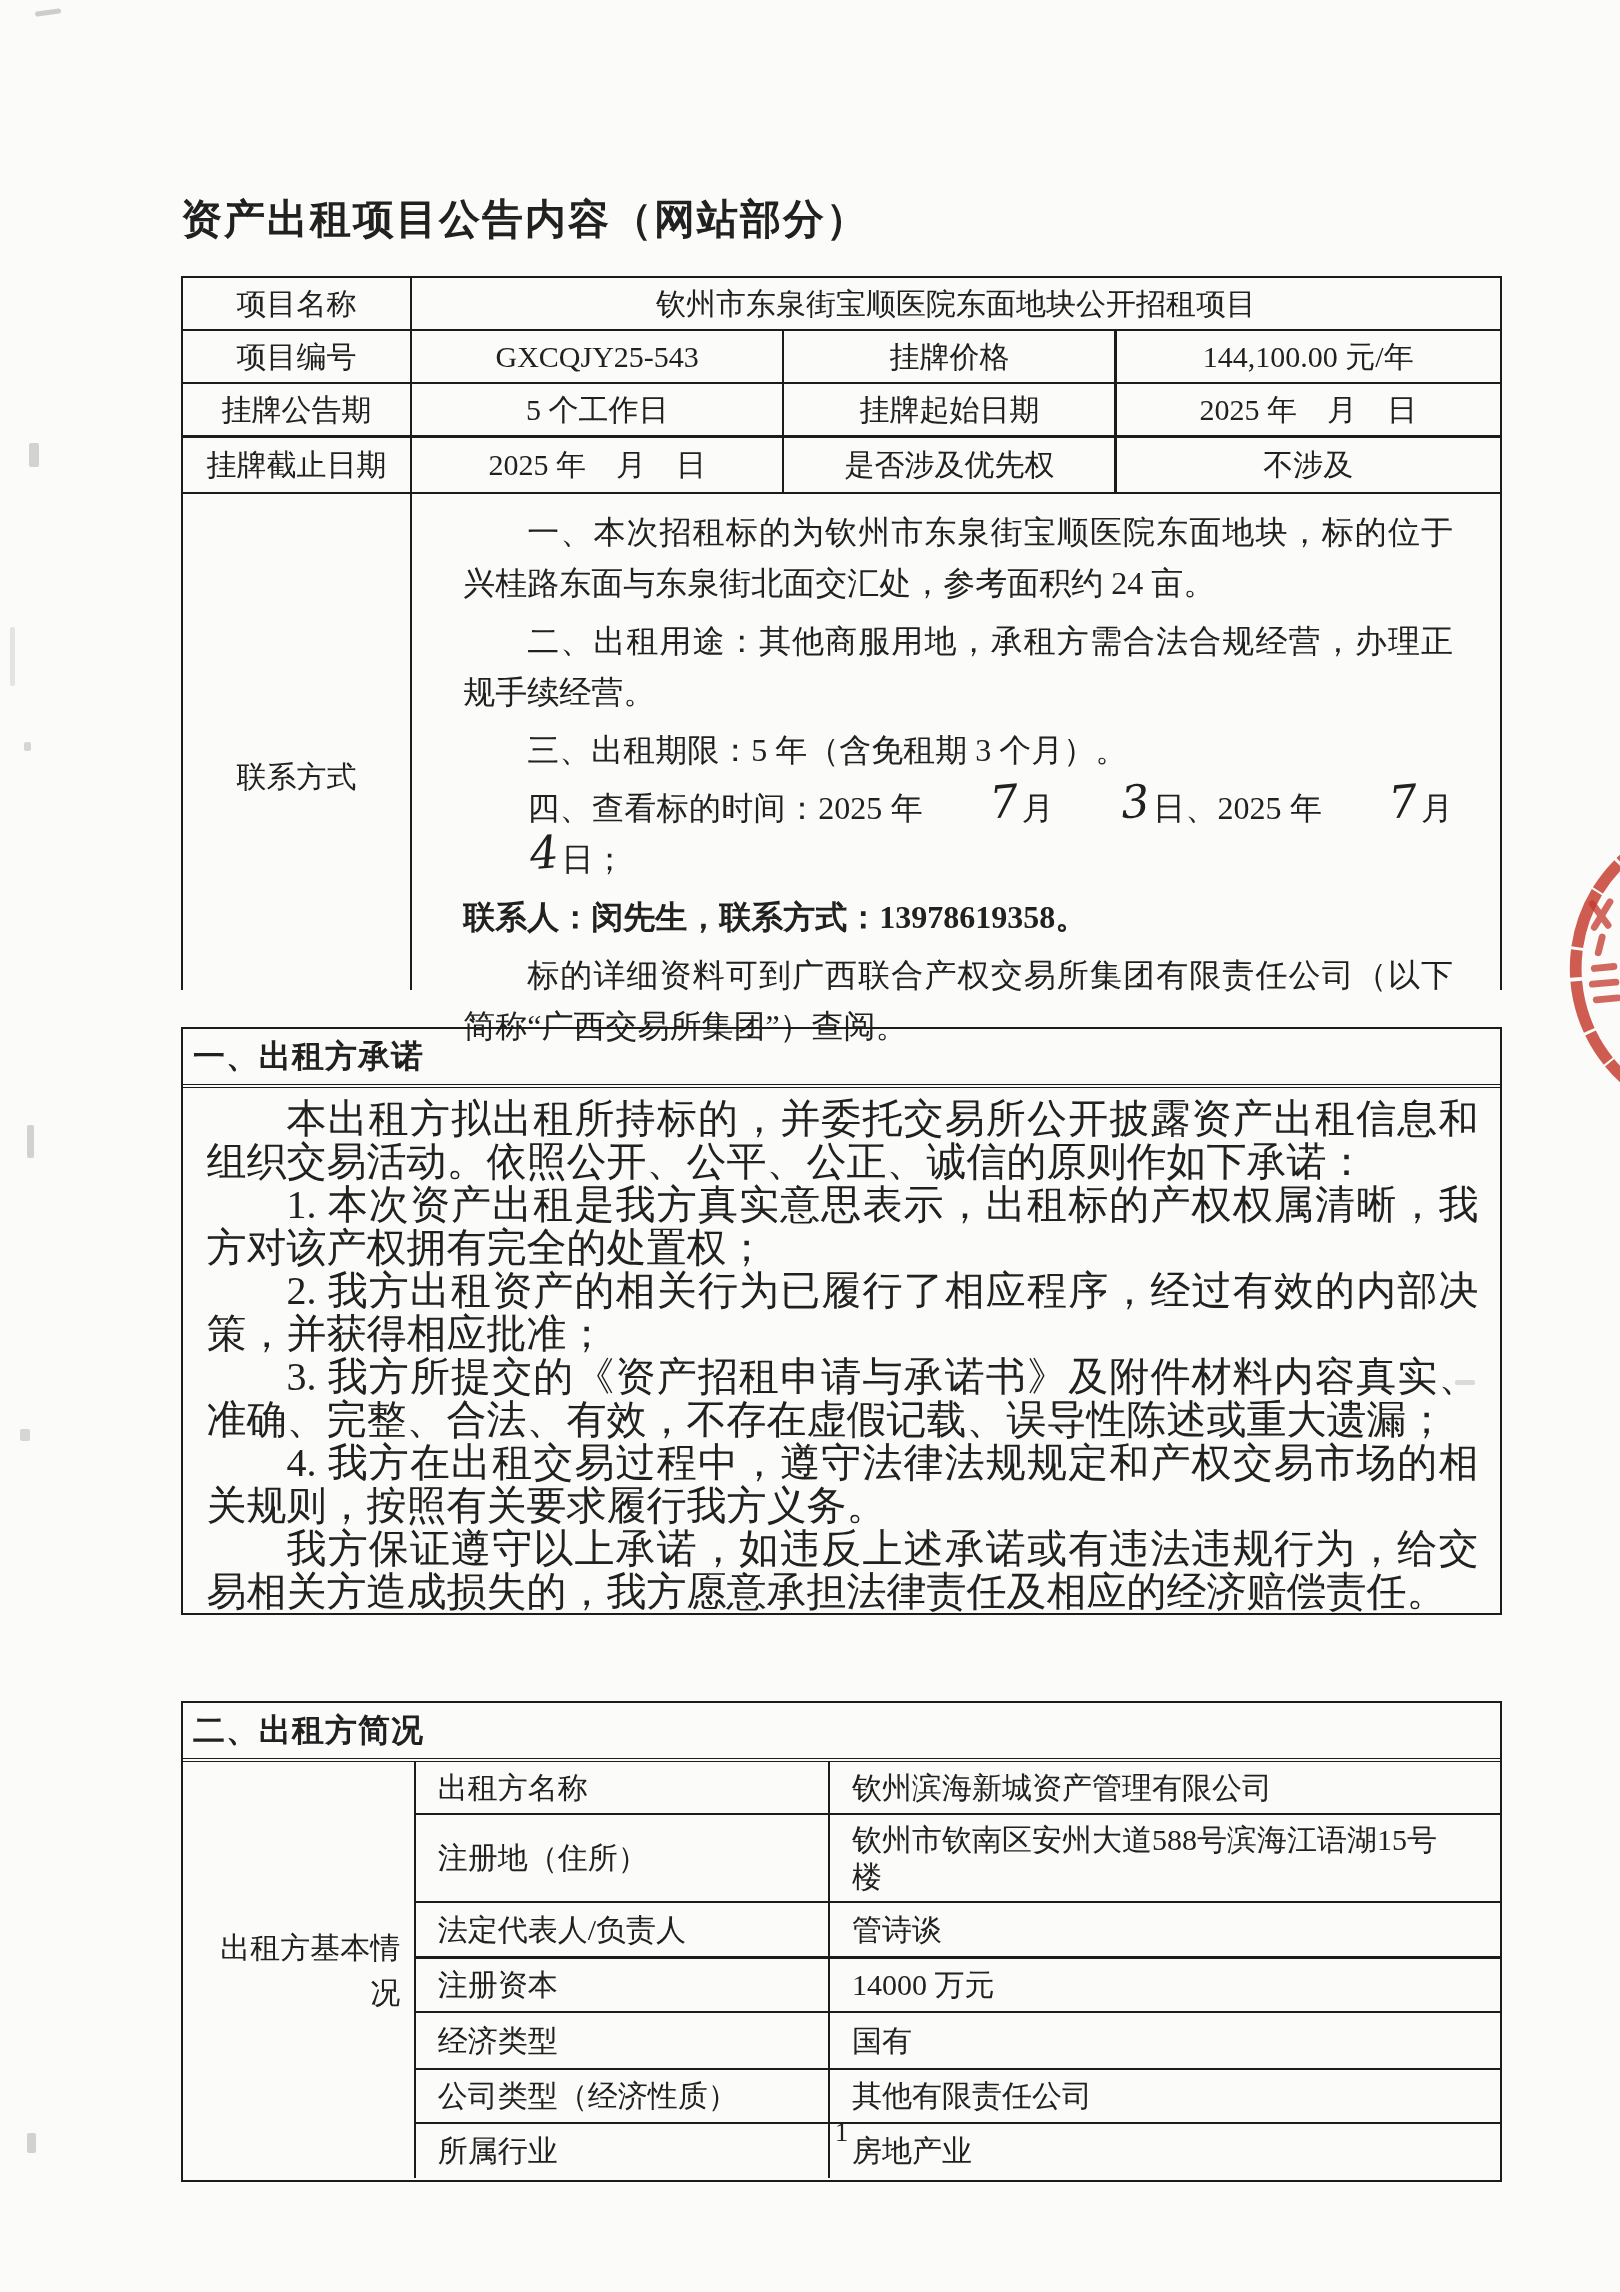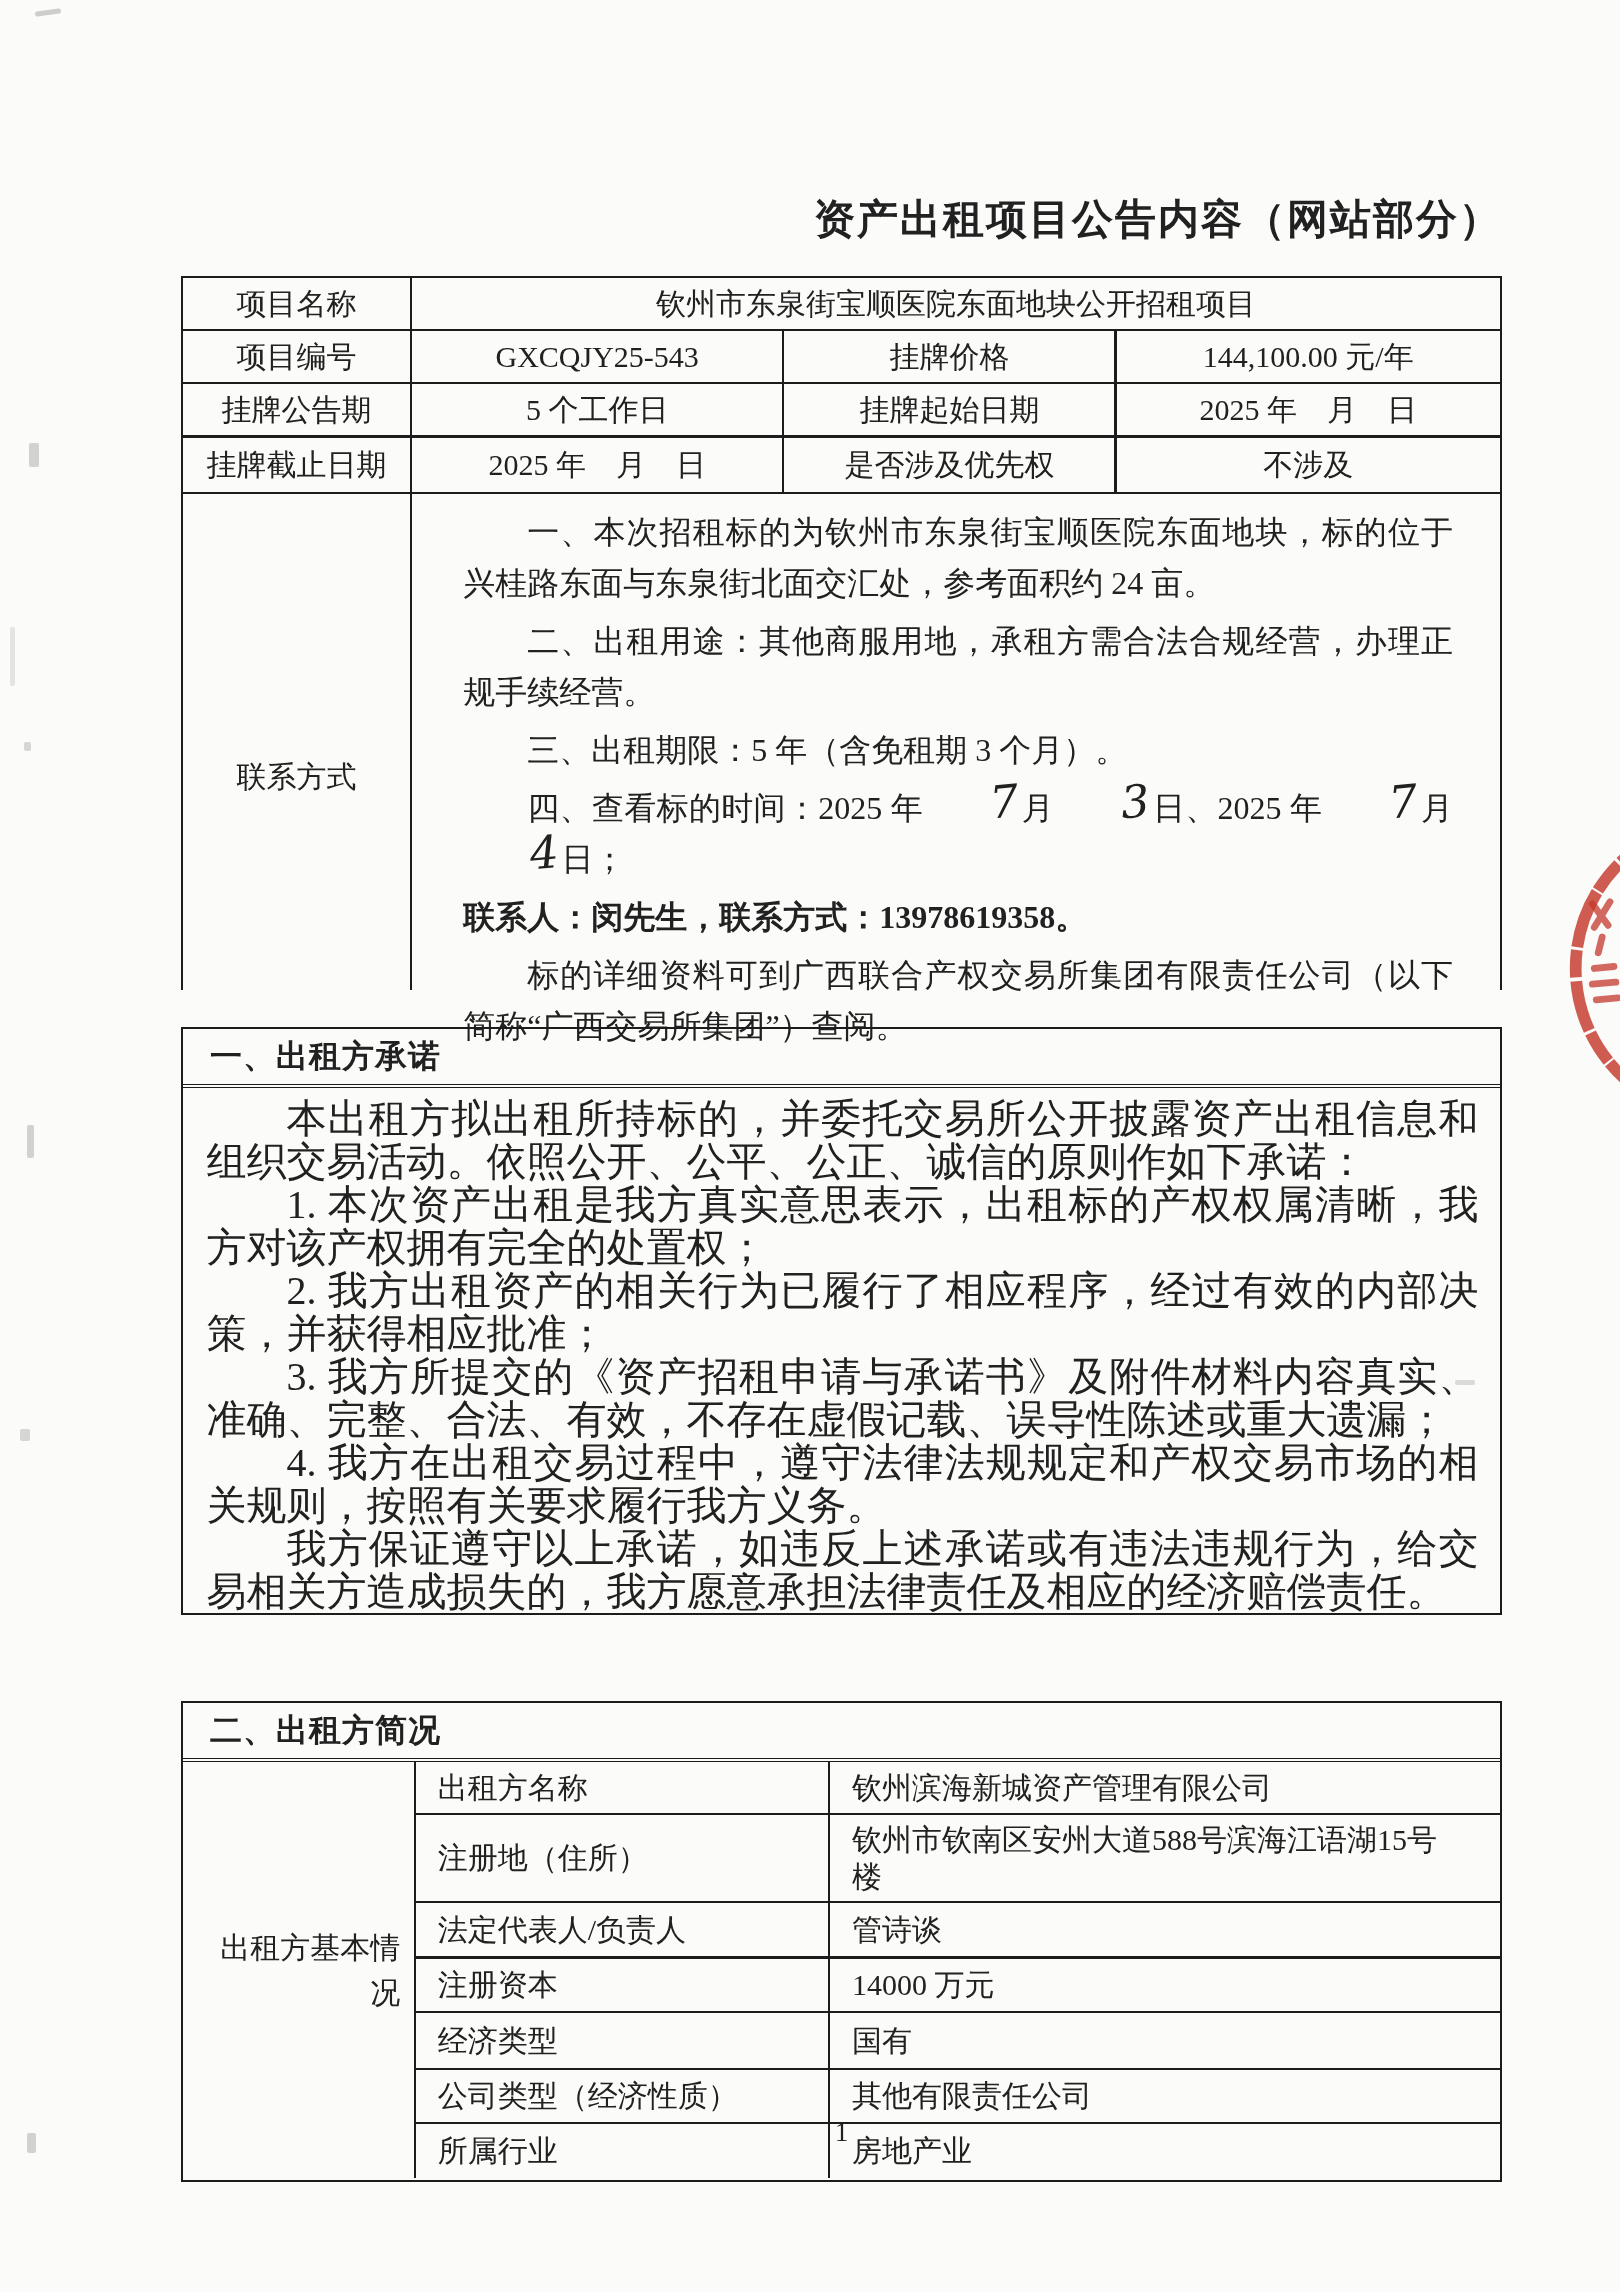--- a/index.html
+++ b/index.html
@@ -9,21 +9,21 @@
     width:1620px;height:2293px;
     background:#fbfbf9;
     overflow:hidden;
     font-family:"Liberation Serif","DejaVu Serif",serif;
     color:#212121;
     margin:0 auto;
   }
   
   .doc-title{
     position:absolute;left:181px;top:192px;width:1321px;
-    text-align:right;font-size:41px;font-weight:700;letter-spacing:2px;
+    text-align:left;font-size:41px;font-weight:700;letter-spacing:2px;
   }
   
   .tbox{position:absolute;left:181px;width:1321px;box-sizing:border-box;border:2.5px solid #1c1c1c;}
   .grid{display:grid;background:#1c1c1c;gap:2.2px;height:100%;}
   .cell{background:#fbfbf9;display:flex;align-items:center;justify-content:center;
         font-size:30px;line-height:1.25;box-sizing:border-box;text-align:right;}
   
   #t1{top:276px;height:714px;}
   #t1 .grid{grid-template-columns:227px 370px 330px 1fr;
             grid-template-rows:51px 51px 51px 54px 1fr;}
@@ -35,21 +35,21 @@
   .hand{
     font-family:"DejaVu Serif",serif;font-style:italic;font-size:45px;
     display:inline-block;transform:rotate(-5deg) translateY(1px);
     margin:0 2.9px;line-height:0;
   }
   
   .sec{position:absolute;left:181px;width:1321px;box-sizing:border-box;
        border:2.5px solid #1c1c1c;}
   .sec-header{
     height:59px;box-sizing:border-box;display:flex;align-items:center;
-    padding-left:27px;font-size:32px;font-weight:700;
+    padding-left:10px;font-size:32px;font-weight:700;
     border-bottom:4.4px double #1c1c1c;letter-spacing:1px;
   }
   #sec1{top:1027px;height:588px;}
   .sec1-body{padding:8.8px 21.6px 0 23.5px;font-size:40px;line-height:43px;}
   .sec1-body p{margin:0;text-indent:2em;text-align:justify;}
   
   #sec2{top:1701px;height:481px;}
   #t2{height:416px;}
   #t2.grid{grid-template-columns:231px 412px 1fr;
            grid-template-rows:51px 86px 53px 52px 55px 52px 1fr;}

